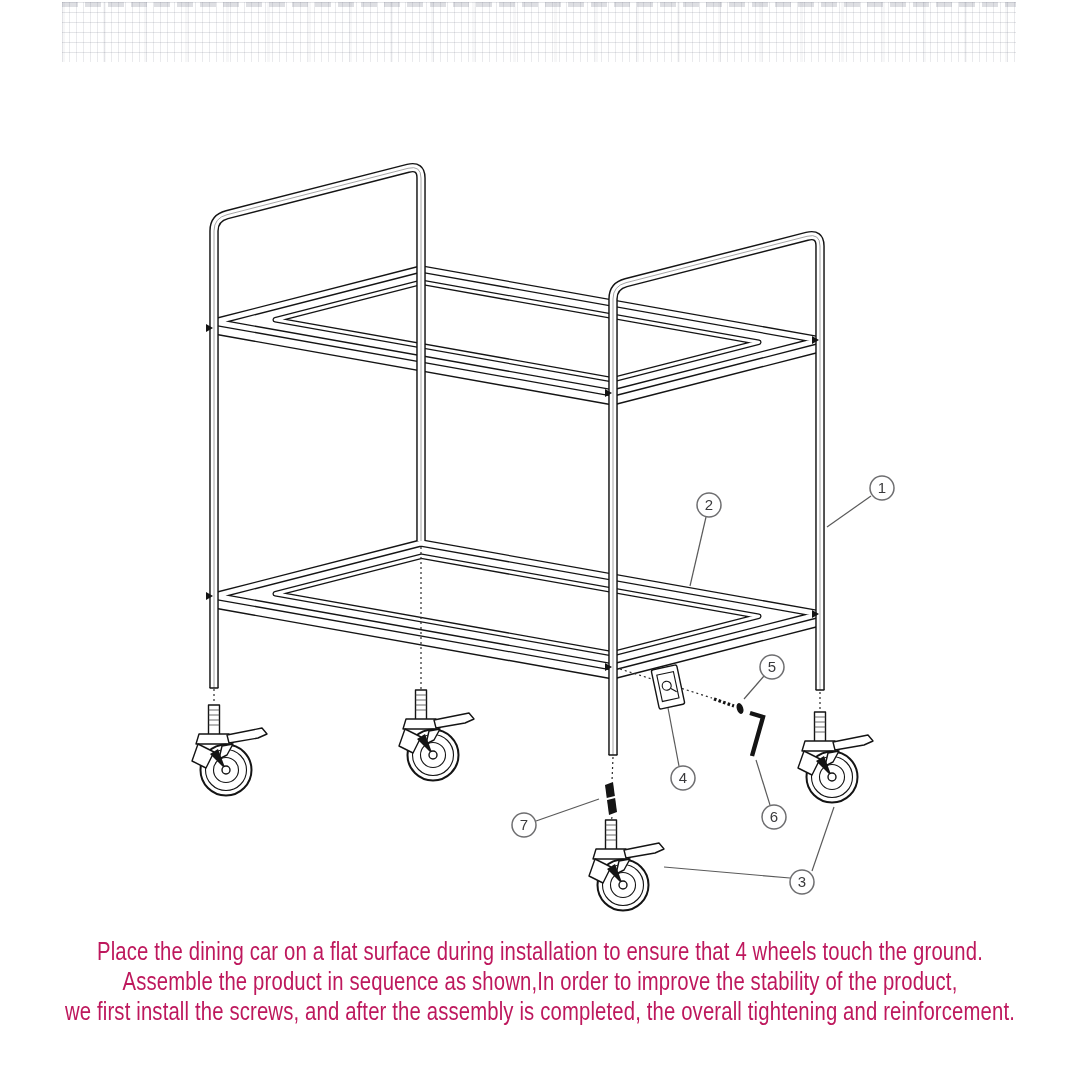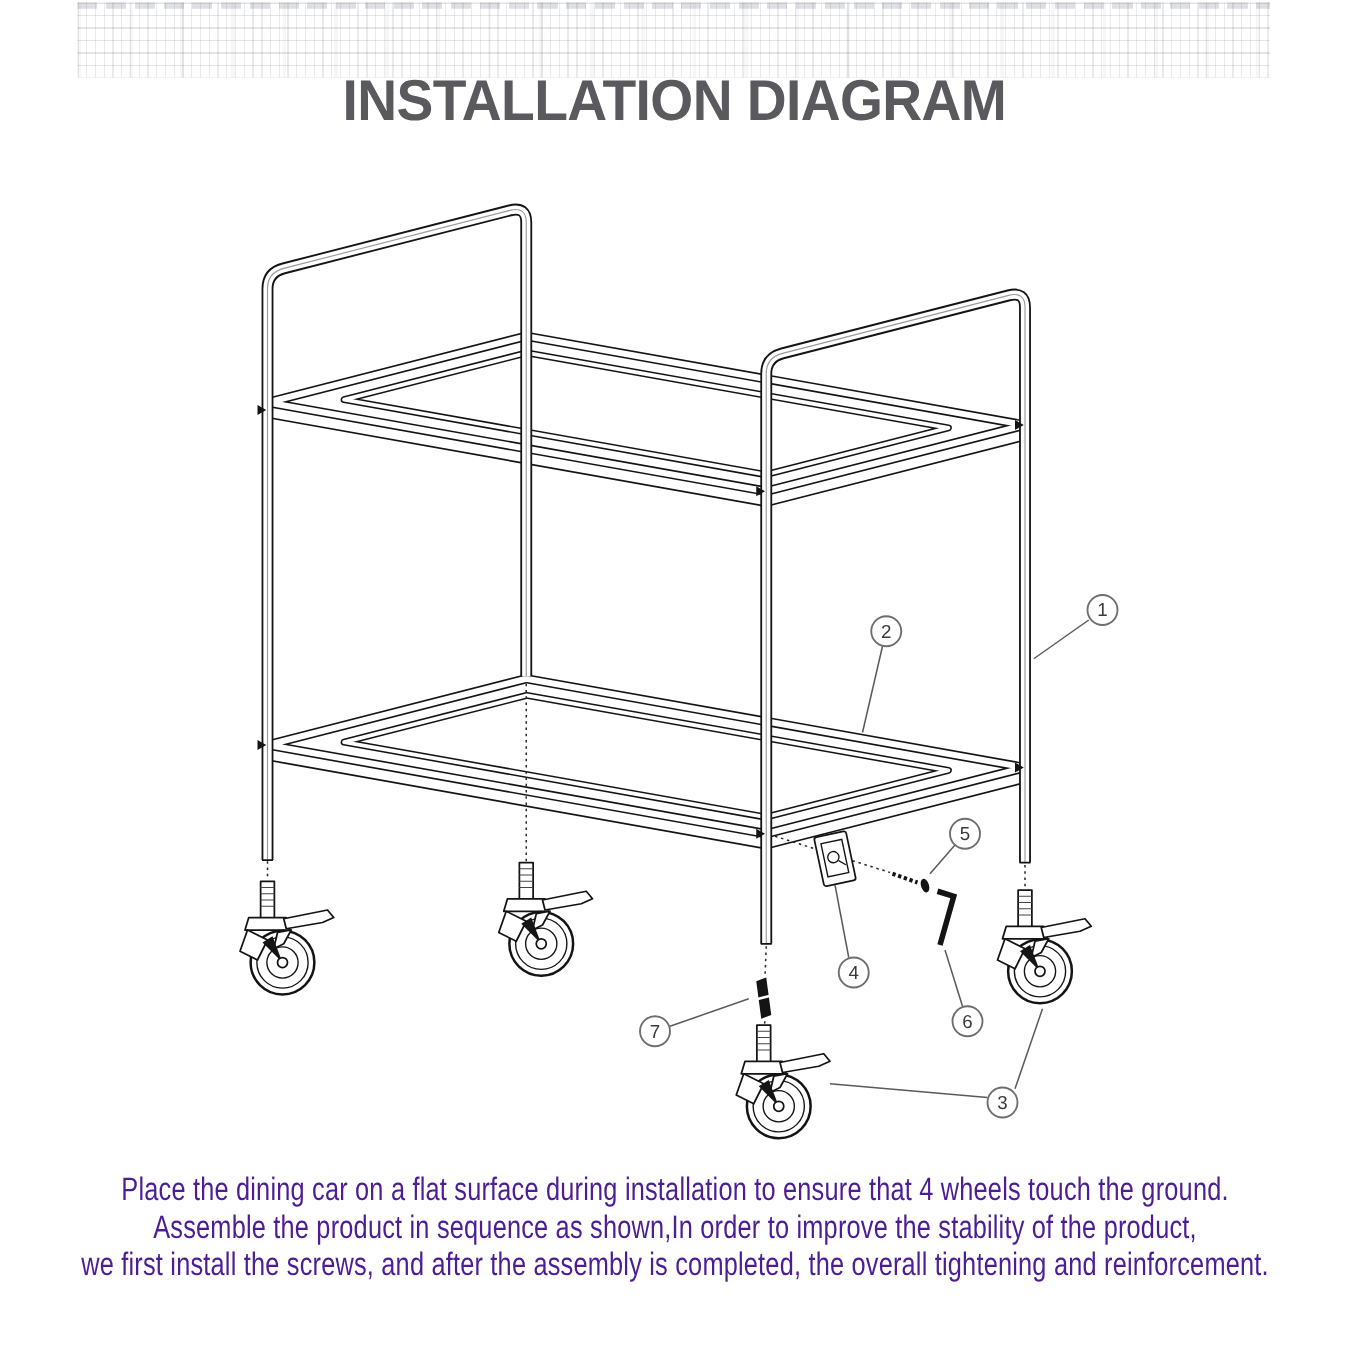--- a/index.html
+++ b/index.html
@@ -42,37 +42,34 @@
   .insI{fill:none;stroke:#ffffff;stroke-width:3.1;stroke-linejoin:round;}
   .dot{fill:none;stroke:#2a2a2a;stroke-width:1.2;stroke-dasharray:2 3;}
   .leader{stroke:#5a5a5a;stroke-width:1.2;}
   .callout circle{fill:#ffffff;stroke:#6e6e70;stroke-width:1.5;}
   .callout text{
     font-family:"Liberation Sans","DejaVu Sans",sans-serif;
     font-size:15px;fill:#3a3a3c;text-anchor:middle;
   }
   .marker{fill:#141414;}
 
-  .footer{position:absolute;top:936px;left:0;width:100%;color:#4c1d95;}
+  .footer{position:absolute;top:936px;left:0;width:100%;color:#be185d;}
   .footer-line{
     position:relative;left:50%;width:max-content;white-space:nowrap;
     font-size:26px;line-height:30px;letter-spacing:0.2px;
     transform:translateX(-50%) scaleX(0.78);transform-origin:center;
   }
 </style>
 </head>
 <body>
 
 <div class="page">
 
   <div class="grid-band"></div>
 
-  <div class="title-wrap">
-    <span class="title">INSTALLATION DIAGRAM</span>
-  </div>
 
   <svg class="diagram-svg" viewBox="0 0 1080 1080" xmlns="http://www.w3.org/2000/svg">
 
     <defs>
       <g id="caster">
         <rect x="-5.5" y="0" width="11" height="30" class="wln"></rect>
         <path d="M-5.5,5 H5.5 M-5.5,10 H5.5 M-5.5,15 H5.5 M-5.5,20 H5.5" stroke="#444" stroke-width="0.8" fill="none"></path>
         <polygon points="-15,29 15,29 18,39 -18,39" class="wln"></polygon>
         <polygon points="13,30 48,23 53,29 44,33 15,38" class="wln"></polygon>
         <circle cx="12" cy="65" r="25.5" class="wln2"></circle>

